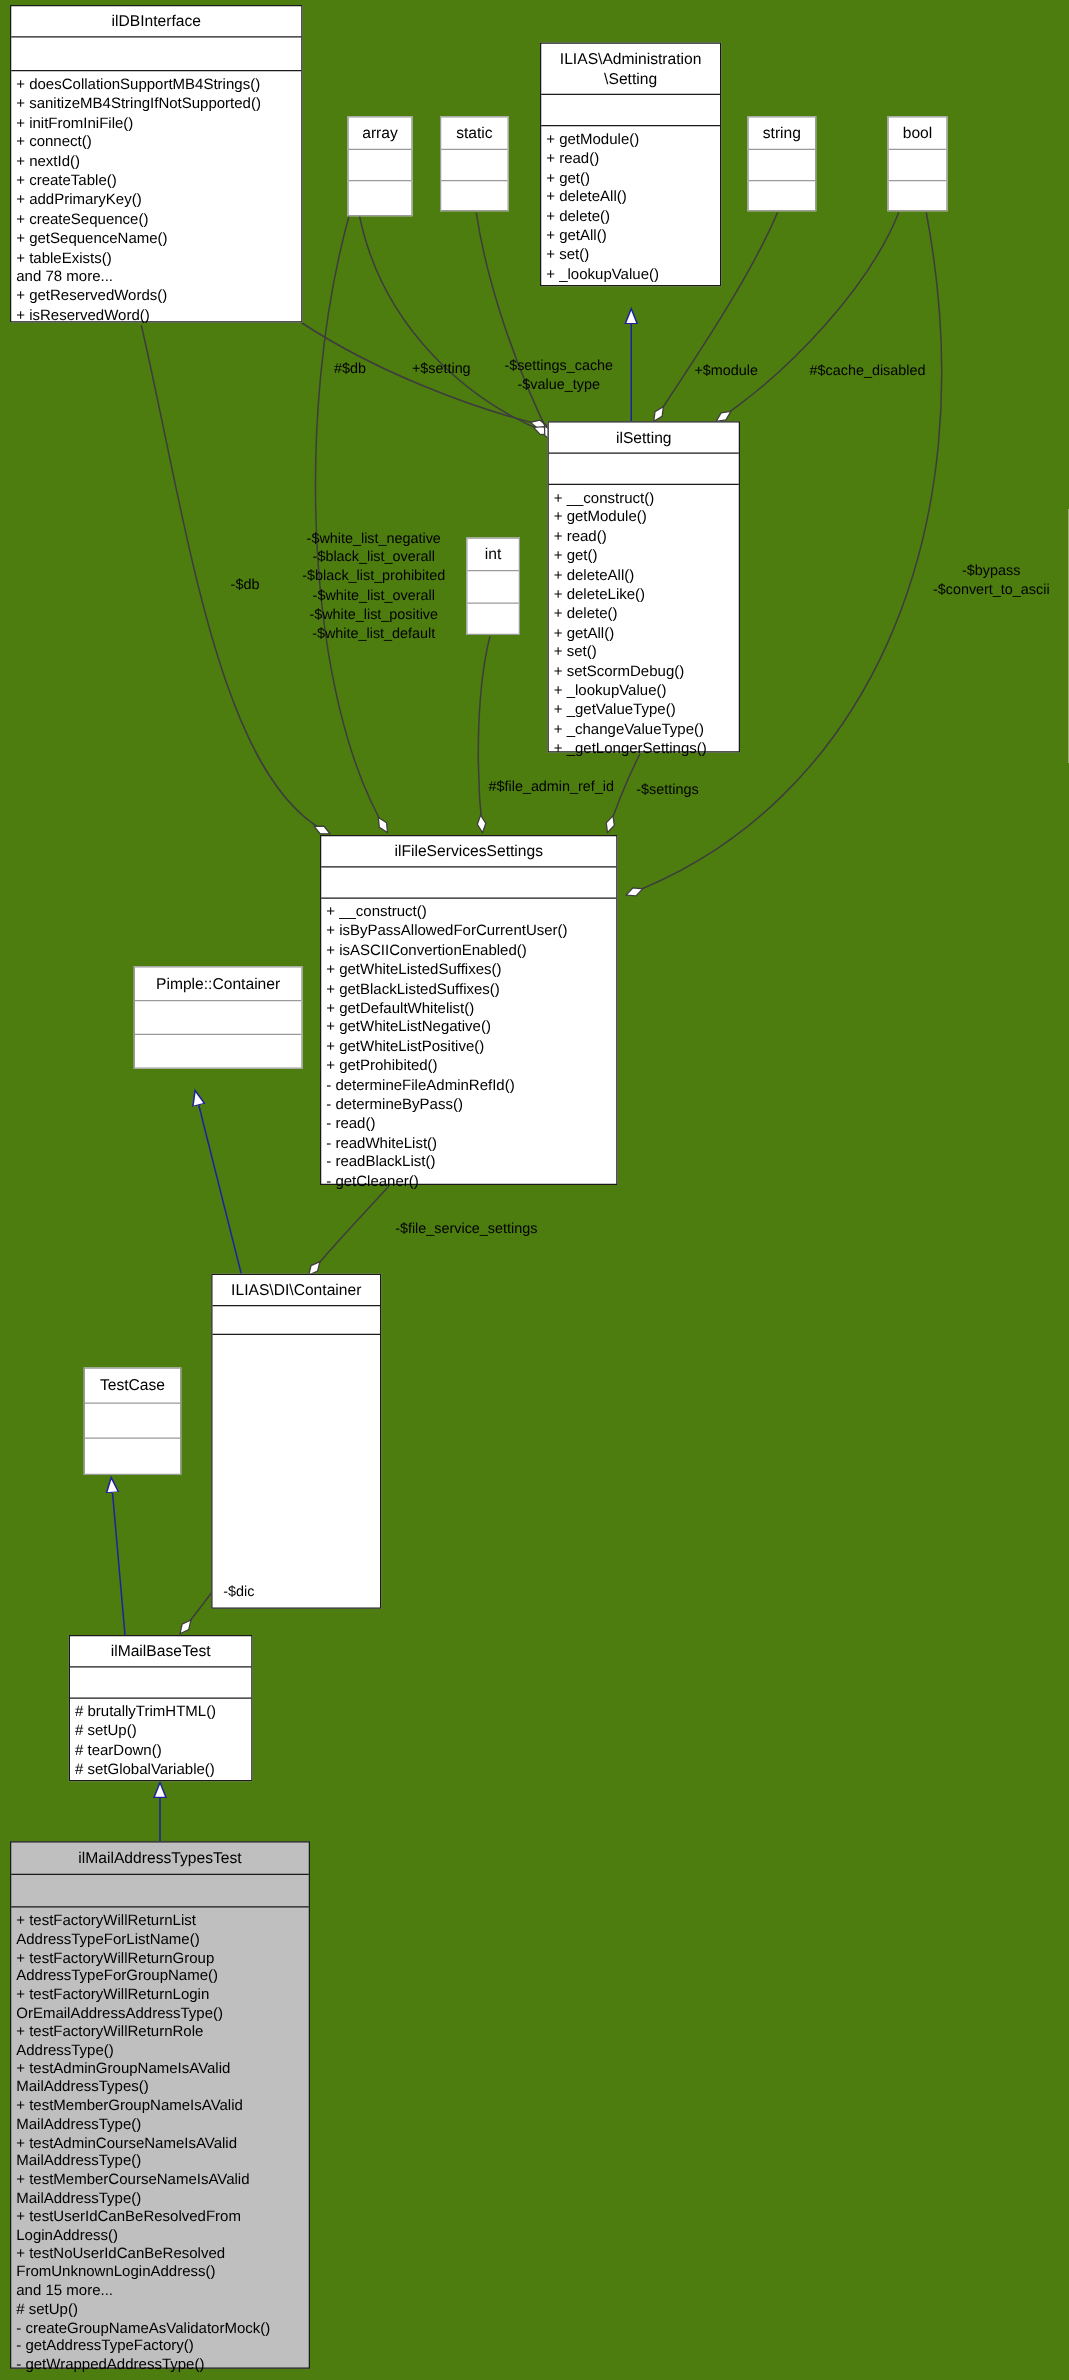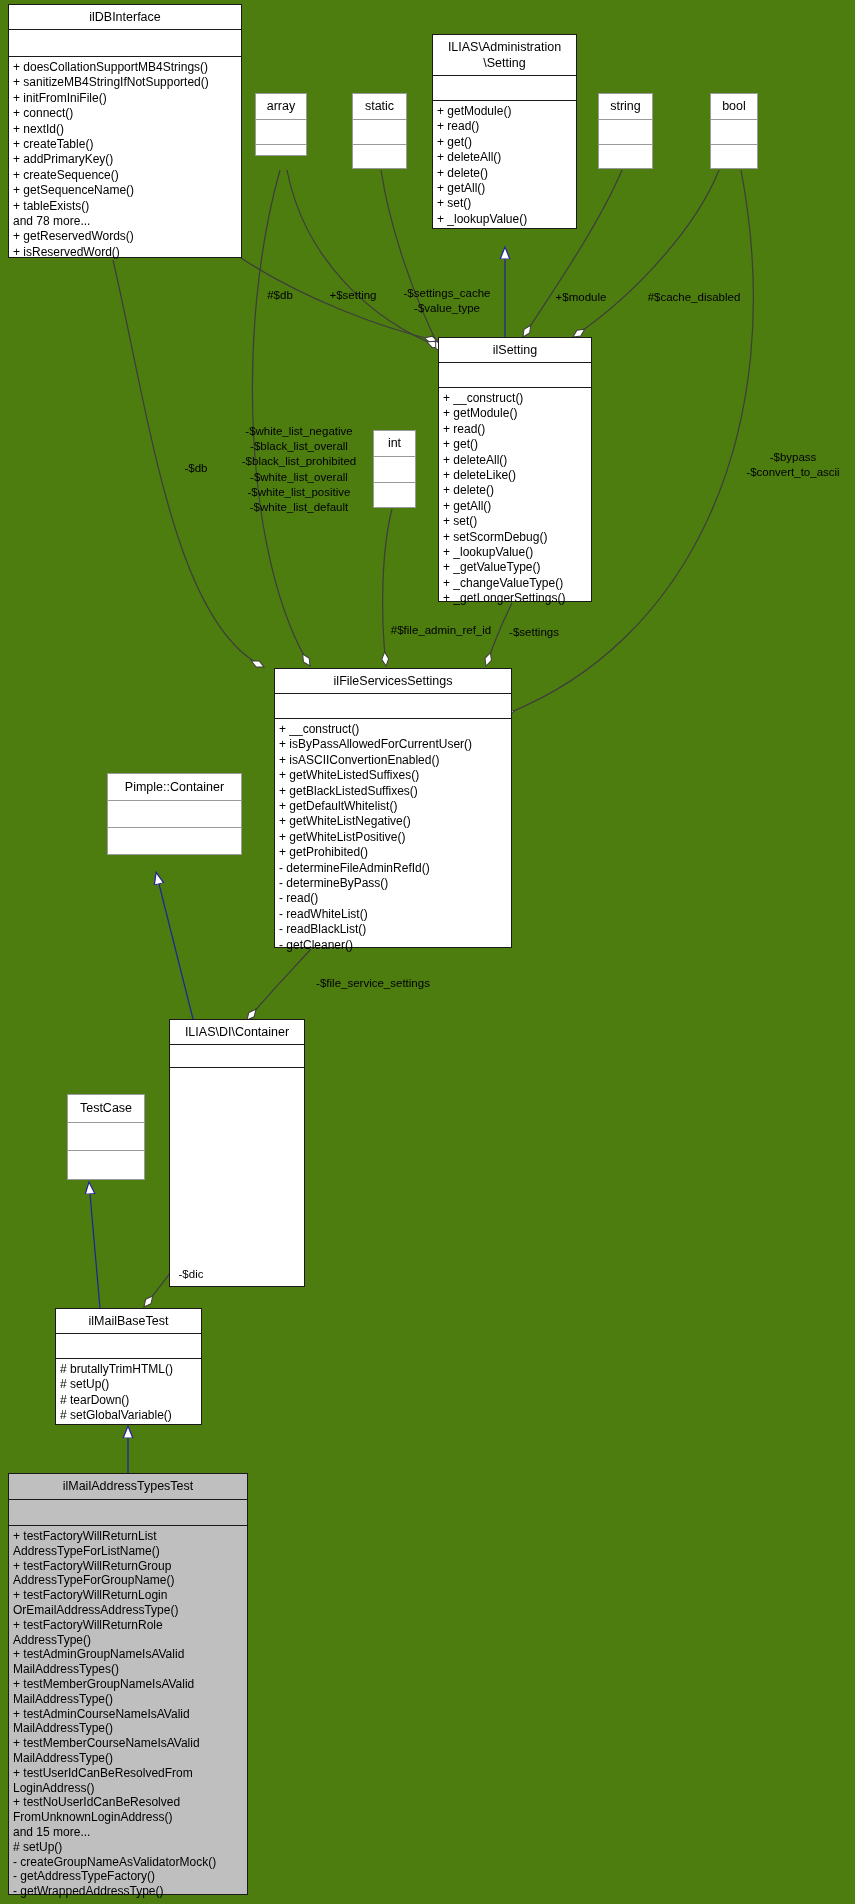--- a/index.html
+++ b/index.html
@@ -79,21 +79,21 @@
     <div class="cmethods">+ getModule()
 + read()
 + get()
 + deleteAll()
 + delete()
 + getAll()
 + set()
 + _lookupValue()</div>
   </div>
 
-  <div class="cbox tbox" style="left:255px;top:93px;width:52px;height:63px">
+  <div class="cbox tbox" style="left:278px;top:93px;width:52px;height:80px">
     <div class="ctitle" style="height:25px">array</div>
     <div class="cattr" style="height:24px"></div>
     <div class="cattr last"></div>
   </div>
 
   <div class="cbox tbox" style="left:352px;top:93px;width:55px;height:76px">
     <div class="ctitle" style="height:25px">static</div>
     <div class="cattr" style="height:24px"></div>
     <div class="cattr last"></div>
   </div>
@@ -128,21 +128,21 @@
 + delete()
 + getAll()
 + set()
 + setScormDebug()
 + _lookupValue()
 + _getValueType()
 + _changeValueType()
 + _getLongerSettings()</div>
   </div>
 
-  <div class="cbox" style="left:274px;top:668px;width:238px;height:280px">
+  <div class="cbox" style="left:256px;top:668px;width:238px;height:280px">
     <div class="ctitle" style="height:24px">ilFileServicesSettings</div>
     <div class="cattr" style="height:24px"></div>
     <div class="cmethods">+ __construct()
 + isByPassAllowedForCurrentUser()
 + isASCIIConvertionEnabled()
 + getWhiteListedSuffixes()
 + getBlackListedSuffixes()
 + getDefaultWhitelist()
 + getWhiteListNegative()
 + getWhiteListPositive()

